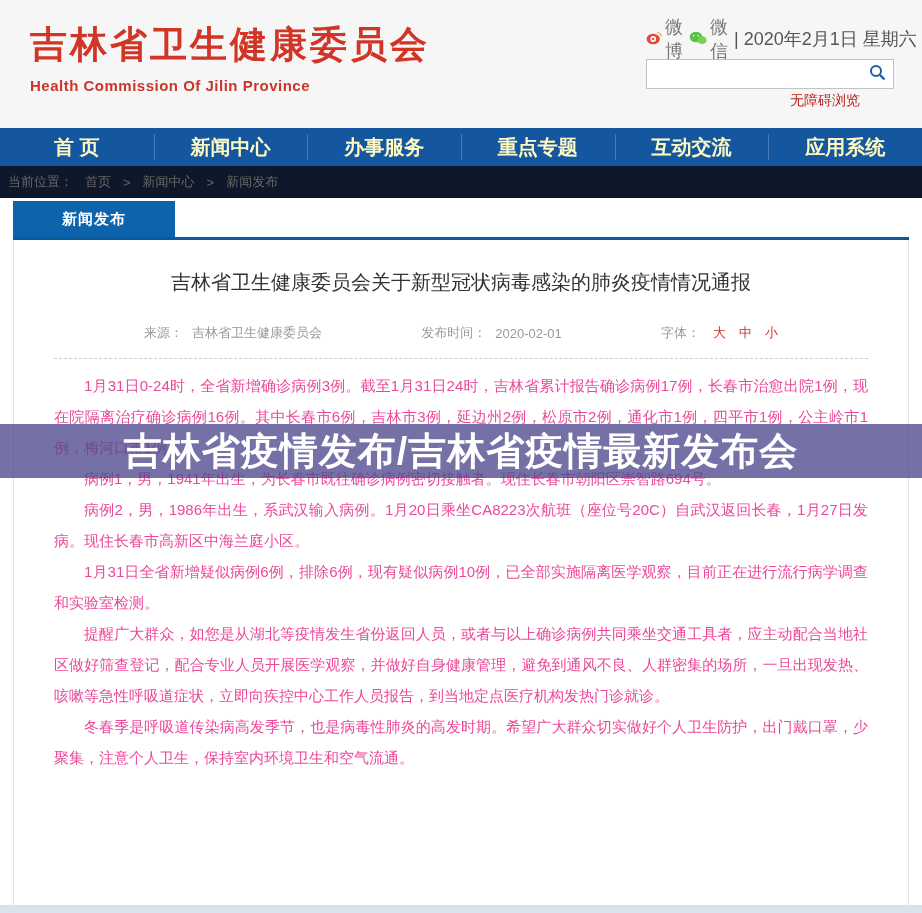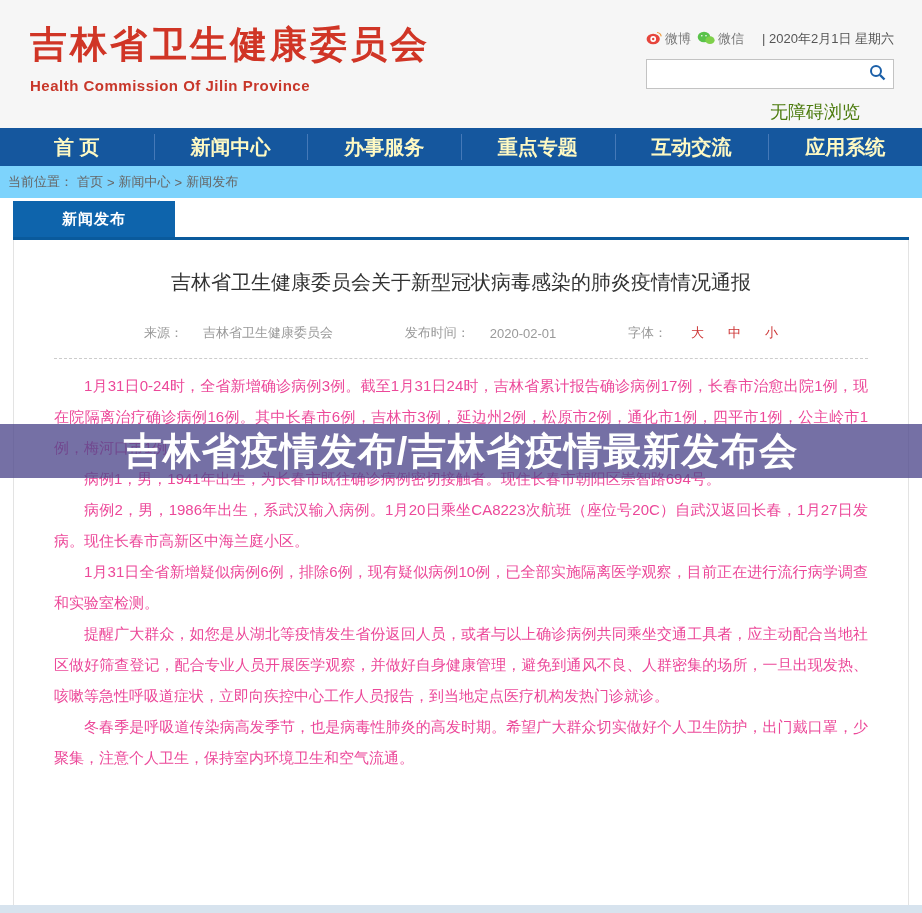--- a/index.html
+++ b/index.html
@@ -7,45 +7,45 @@
   .page {
     position:relative; width:922px; height:913px; overflow:hidden;
     background:#ffffff; font-family:"Liberation Sans","DejaVu Sans",sans-serif;
   }
   
   .header { position:relative; height:128px; background:#f6f6f6; }
   .logo { position:absolute; left:30px; top:20px; cursor:pointer; }
   .logo-title { color:#d03526; font-size:37px; font-weight:bold; letter-spacing:3px; }
   .logo-sub { color:#c8372a; font-size:15px; font-weight:bold; margin-top:7px; letter-spacing:0.5px; }
   .header-right { position:absolute; right:28px; top:30px; width:248px; }
-  .social-row { display:flex; align-items:center; gap:6px; font-size:13px; color:#777; height:18px; }
+  .social-row { display:flex; align-items:center; gap:6px; font-size:18px; color:#777; height:18px; }
   .social-link { display:flex; align-items:center; gap:3px; cursor:pointer; }
   .date-text { margin-left:auto; color:#555; white-space:nowrap; }
   .search-box { margin-top:11px; height:30px; background:#fff; border:1px solid #c3c3c3; display:flex; align-items:center; }
   .search-input { flex:1; height:100%; border:none; outline:none; background:transparent; padding:0 8px; font-size:13px; }
   .search-btn { width:32px; height:100%; border:none; background:transparent; cursor:pointer; display:flex; align-items:center; justify-content:center; }
-  .accessibility { margin-top:11px; text-align:right; padding-right:34px; font-size:18px; color:#4d7c0f; cursor:pointer; }
+  .accessibility { margin-top:3px; text-align:right; padding-right:34px; font-size:14px; color:#b91c1c; cursor:pointer; }
   
   .nav { height:38px; background:#15579e; display:flex; }
   .nav-item { flex:1; display:flex; align-items:center; justify-content:center;
     color:#fef9c3; font-weight:bold; font-size:20px; cursor:pointer; position:relative; }
   .nav-item + .nav-item::before { content:""; position:absolute; left:0; top:6px; bottom:6px; width:1px; background:#4579b8; }
   
-  .breadcrumb { height:32px; background:#7dd3fc; display:flex; align-items:center; padding-left:8px;
-    font-size:13px; color:#666; gap:4px; }
+  .breadcrumb { height:32px; background:#0f172a; display:flex; align-items:center; padding-left:8px;
+    font-size:13px; color:#666; gap:12px; }
   .crumb-link { cursor:pointer; }
   
   .tab-row { margin:3px 13px 0; border-bottom:3px solid #0a5a9c; background:#fff; }
   .tab { width:162px; height:36px; background:#0e64ac; color:#fff; font-weight:bold; font-size:15px;
     display:flex; align-items:center; justify-content:center; cursor:pointer; letter-spacing:1px; }
   
   .article { margin:0 13px; background:#fff; border-left:1px solid #e3e3e3; border-right:1px solid #e3e3e3; height:667px; }
   .article-title { text-align:center; font-size:20px; font-weight:normal; color:#333; padding:28px 60px 0; line-height:28px; }
   .meta { display:flex; justify-content:space-between; padding:28px 130px 16px 130px; font-size:13px; color:#999; }
-  .meta-group { display:flex; gap:20px; align-items:center; }
+  .meta-group { display:flex; gap:9px; align-items:center; }
   .font-opt { color:#cc3333; cursor:pointer; margin-left:4px; }
   .divider { margin:0 40px; border-top:1px dashed #cccccc; }
   .body-text { padding:11px 40px 0; font-size:15px; color:#ec4899; line-height:31px; text-align:justify; }
   .body-text p { text-indent:2em; margin:0; }
   
   .watermark {
     position:absolute; left:0; top:424px; width:922px; height:54px; z-index:5;
     background:rgba(78,72,140,0.78);
     display:flex; align-items:center; justify-content:center;
   }

